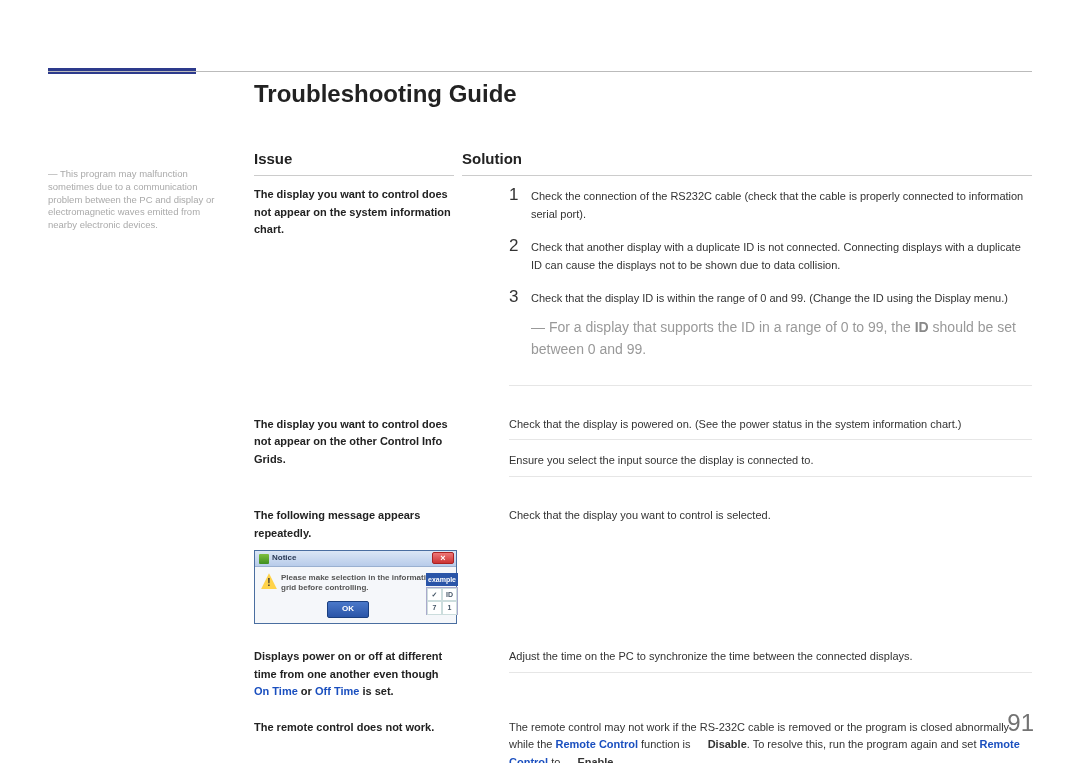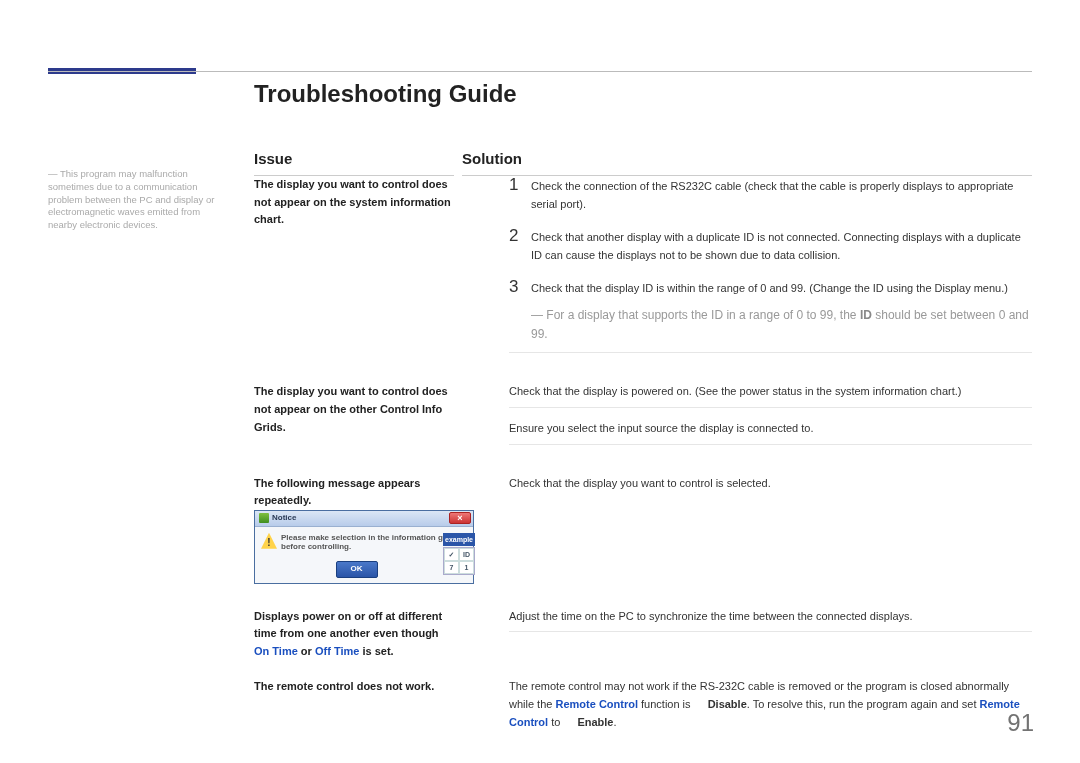--- a/index.html
+++ b/index.html
@@ -62,20 +62,21 @@
   }
   .col-solution {
     flex: 1;
   }
   .col-head {
     font-size: 15px;
     font-weight: 700;
     color: #222;
     padding-bottom: 8px;
     border-bottom: 1px solid #ccc;
+    margin-bottom: 10px;
   }
   .row {
     display: flex;
     margin-bottom: 18px;
     gap: 47px;
   }
   .row .issue-cell {
     width: 200px;
     flex-shrink: 0;
     margin-right: 8px;
@@ -101,41 +102,42 @@
     font-weight: 400;
     color: #333;
     line-height: 1;
     padding-top: 0px;
   }
   .numitem .txt {
     flex: 1;
     padding-top: 2px;
   }
   .footnote {
-    font-size: 12px;
+    font-size: 14px;
     color: #999;
     margin-left: 22px;
     margin-top: -6px;
-    margin-bottom: 8px;
+    margin-bottom: 24px;
   }
   .footnote::before {
     content: "― ";
   }
   .footnote b { color: #888; font-weight: 700; }
   .hr-light {
     border: none;
     border-top: 1px solid #e6e6e6;
     margin: 6px 0 12px 0;
   }
   .link-blue { color: #1a4fbf; font-weight: 700; text-align: center; }
   .bold { font-weight: 700; margin-left: 14px; }
 
   
   .notice-box {
-    width: 220px;
+    width: 203px;
+    margin-top: 8px;
     margin-bottom: 6px;
     border: 1px solid #4a6ea0;
     font-size: 8px;
     background: #eef2f7;
     position: relative;
   }
   .notice-title {
     background: linear-gradient(#dbe6f5, #b8ccea);
     height: 16px;
     display: flex;
@@ -259,21 +261,21 @@
   <div class="columns">
     <div class="col-issue col-head">Issue</div>
     <div class="col-solution col-head">Solution</div>
   </div>
 
   <div class="row">
     <div class="issue-cell">The display you want to control does not appear on the system information chart.</div>
     <div class="solution-cell">
       <div class="numitem">
         <div class="num">1</div>
-        <div class="txt">Check the connection of the RS232C cable (check that the cable is properly displays to appropriate serial port).</div>
+        <div class="txt">Check the connection of the RS232C cable (check that the cable is properly connected to information serial port).</div>
       </div>
       <div class="numitem">
         <div class="num">2</div>
         <div class="txt">Check that another display with a duplicate ID is not connected. Connecting displays with a duplicate ID can cause the displays not to be shown due to data collision.</div>
       </div>
       <div class="numitem">
         <div class="num">3</div>
         <div class="txt">Check that the display ID is within the range of 0 and 99. (Change the ID using the Display menu.)</div>
       </div>
       <div class="footnote">

